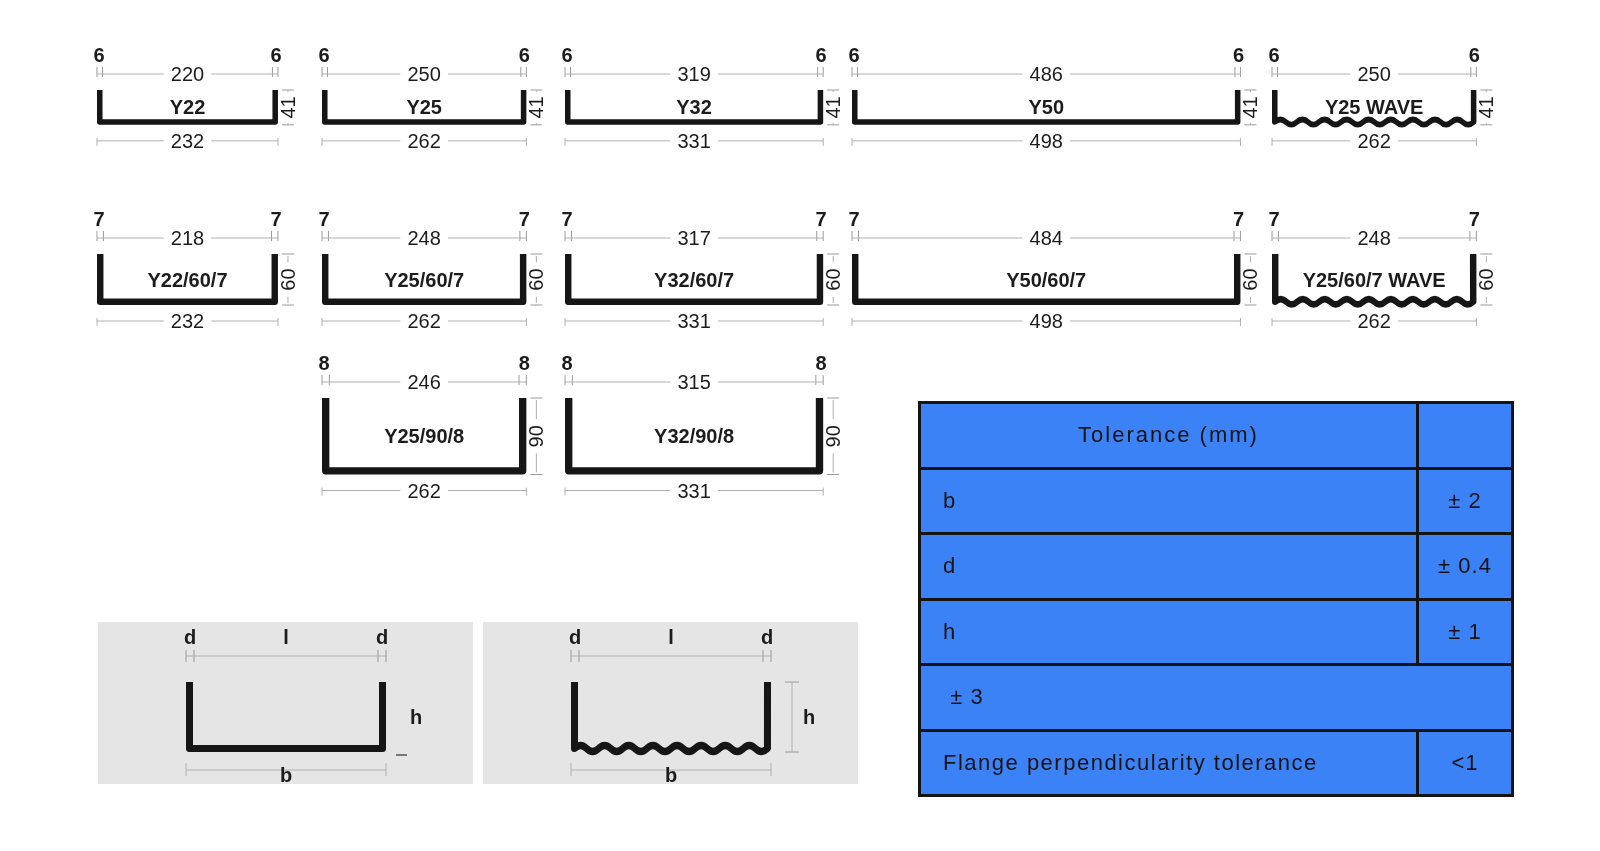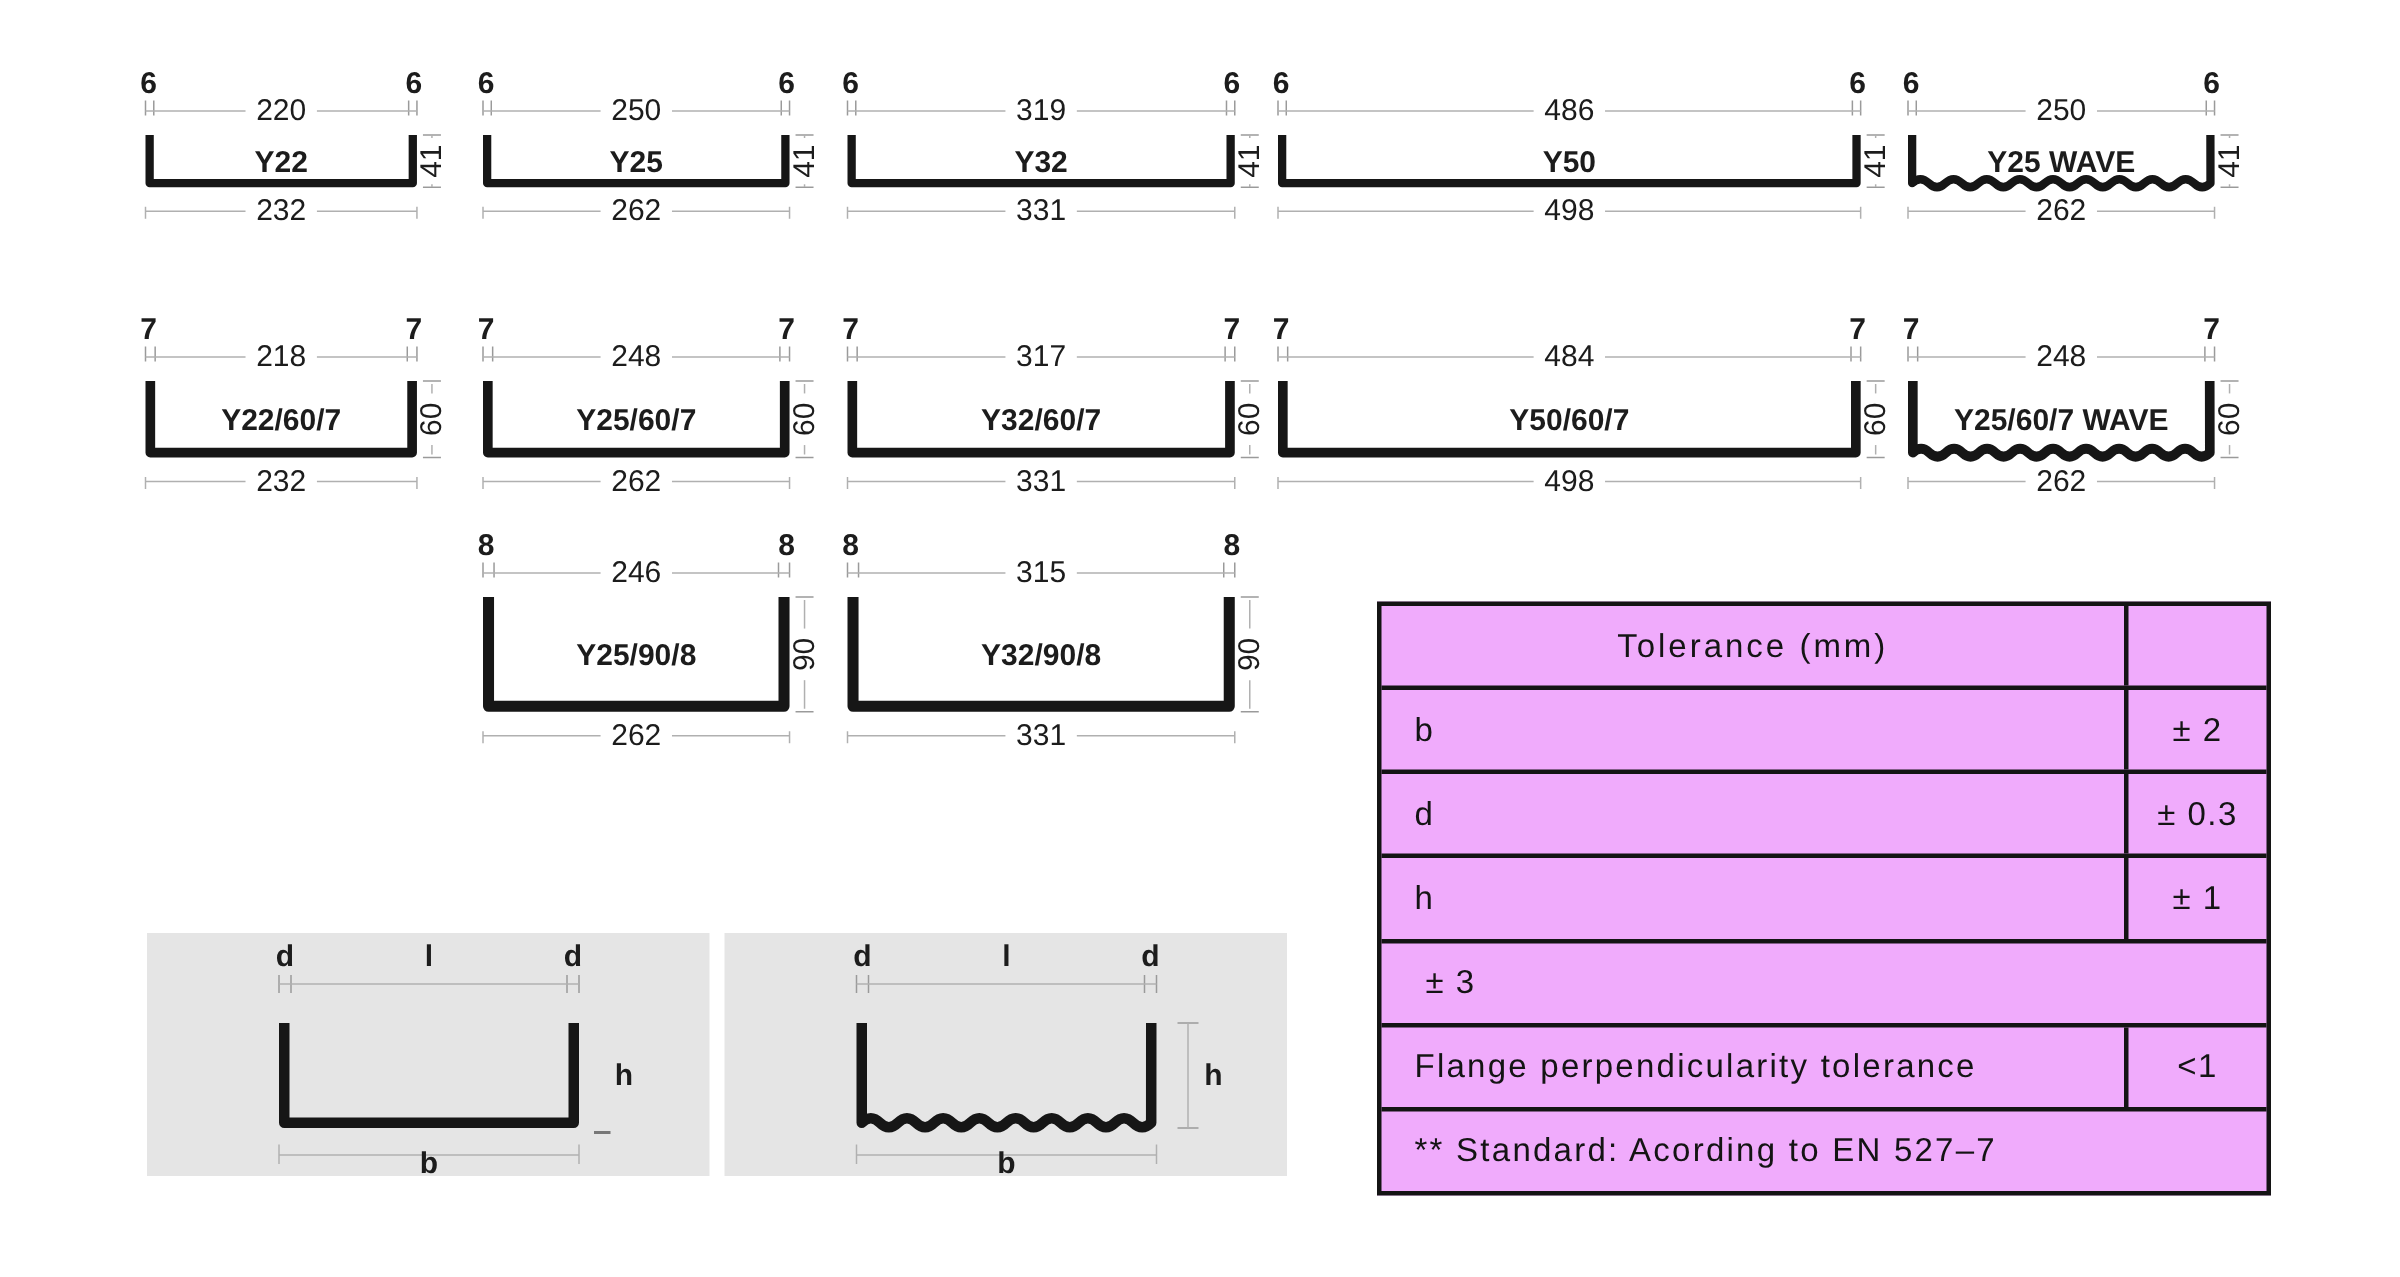--- a/index.html
+++ b/index.html
@@ -9,21 +9,21 @@
   .profile svg{display:block;overflow:visible;}
   .cs-header{position:absolute;left:98px;top:579px;width:760px;height:35px;
     display:flex;align-items:center;justify-content:center;
     font-size:22px;letter-spacing:3px;font-weight:500;}
   .cs-panel{position:absolute;top:622px;width:375px;height:162px;}
   #cs-left{left:98px;}
   #cs-right{left:483px;}
   .cs-panel svg{display:block;}
   .tol-table{position:absolute;left:918px;top:401px;width:596px;height:396px;
     box-sizing:border-box;border:3px solid #141414;display:flex;flex-direction:column;
-    font-size:22px;color:#141414;background:#f0abfc;}
+    font-size:22px;color:#141414;background:#3b82f6;}
   .t-row{display:flex;flex:1;border-top:3px solid #141414;min-height:0;}
   .t-row:first-child{border-top:none;}
   .t-cell{display:flex;align-items:center;box-sizing:border-box;}
   .t-label{flex:1;padding-left:22px;letter-spacing:1.5px;border-right:3px solid #141414;}
   .t-label.centered{justify-content:center;padding-left:0;letter-spacing:2px;}
   .t-value{width:92px;justify-content:center;letter-spacing:1px;}
   .t-footer-cell{flex:1;padding-left:22px;letter-spacing:1.5px;}
 </style>
 </head>
 <body>
@@ -378,31 +378,28 @@
     <div class="t-row">
       <div class="t-cell t-label centered">Tolerance (mm)</div>
       <div class="t-cell t-value"></div>
     </div>
     <div class="t-row">
       <div class="t-cell t-label">b</div>
       <div class="t-cell t-value">± 2</div>
     </div>
     <div class="t-row">
       <div class="t-cell t-label">d</div>
-      <div class="t-cell t-value">± 0.3</div>
+      <div class="t-cell t-value">± 0.4</div>
     </div>
     <div class="t-row">
       <div class="t-cell t-label">h</div>
       <div class="t-cell t-value">± 1</div>
     </div>
     <div class="t-row">
       <div class="t-cell t-value">± 3</div>
     </div>
     <div class="t-row">
       <div class="t-cell t-label">Flange perpendicularity tolerance</div>
       <div class="t-cell t-value">&lt;1</div>
     </div>
-    <div class="t-row">
-      <div class="t-cell t-footer-cell">** Standard: Acording to EN 527–7</div>
-    </div>
   </div>
 
 </div>
 
 </body></html>

